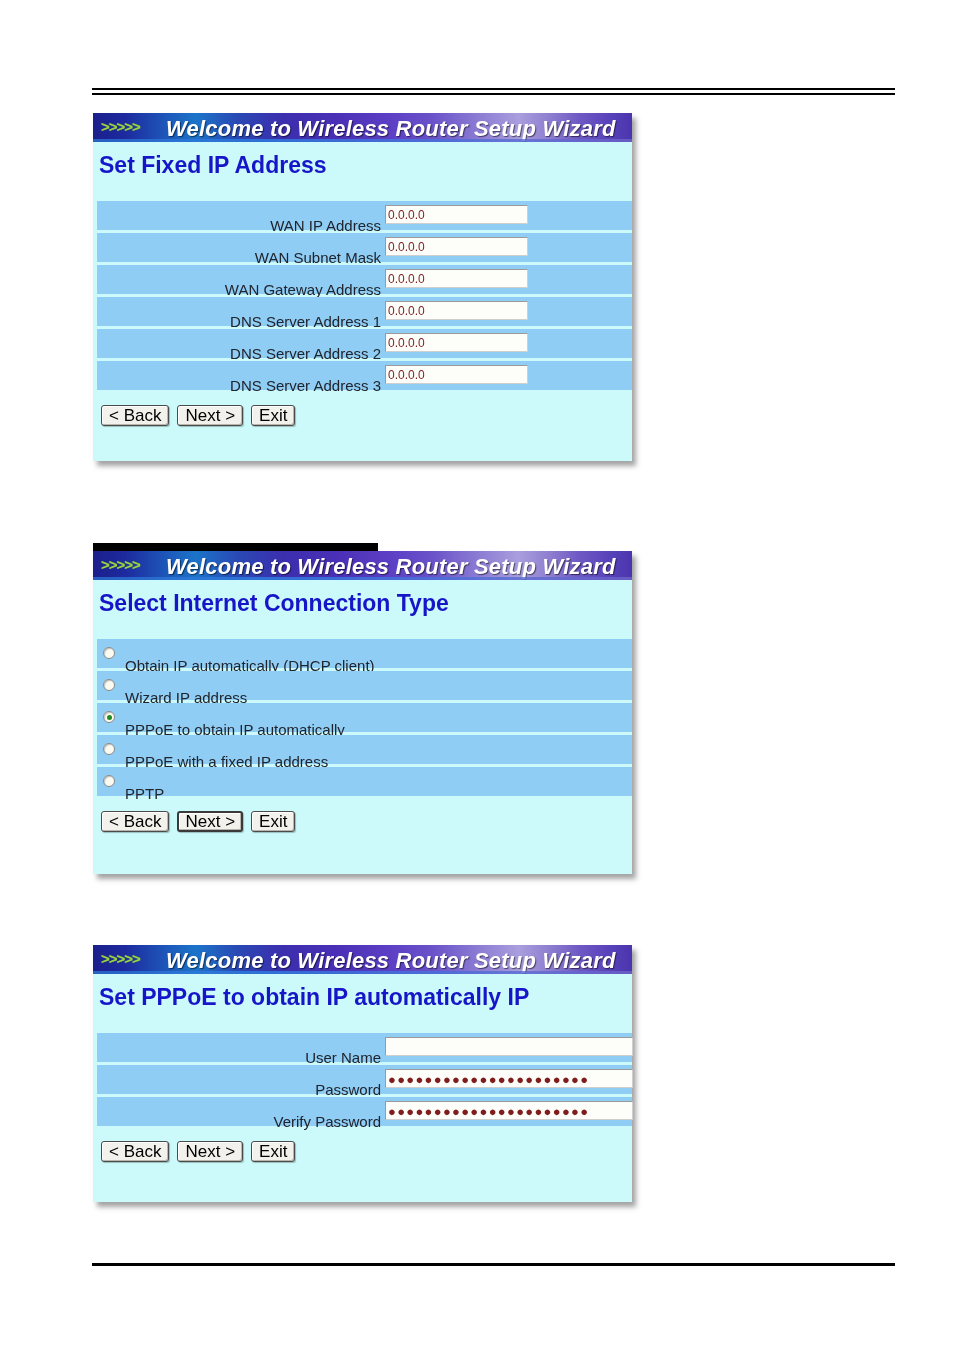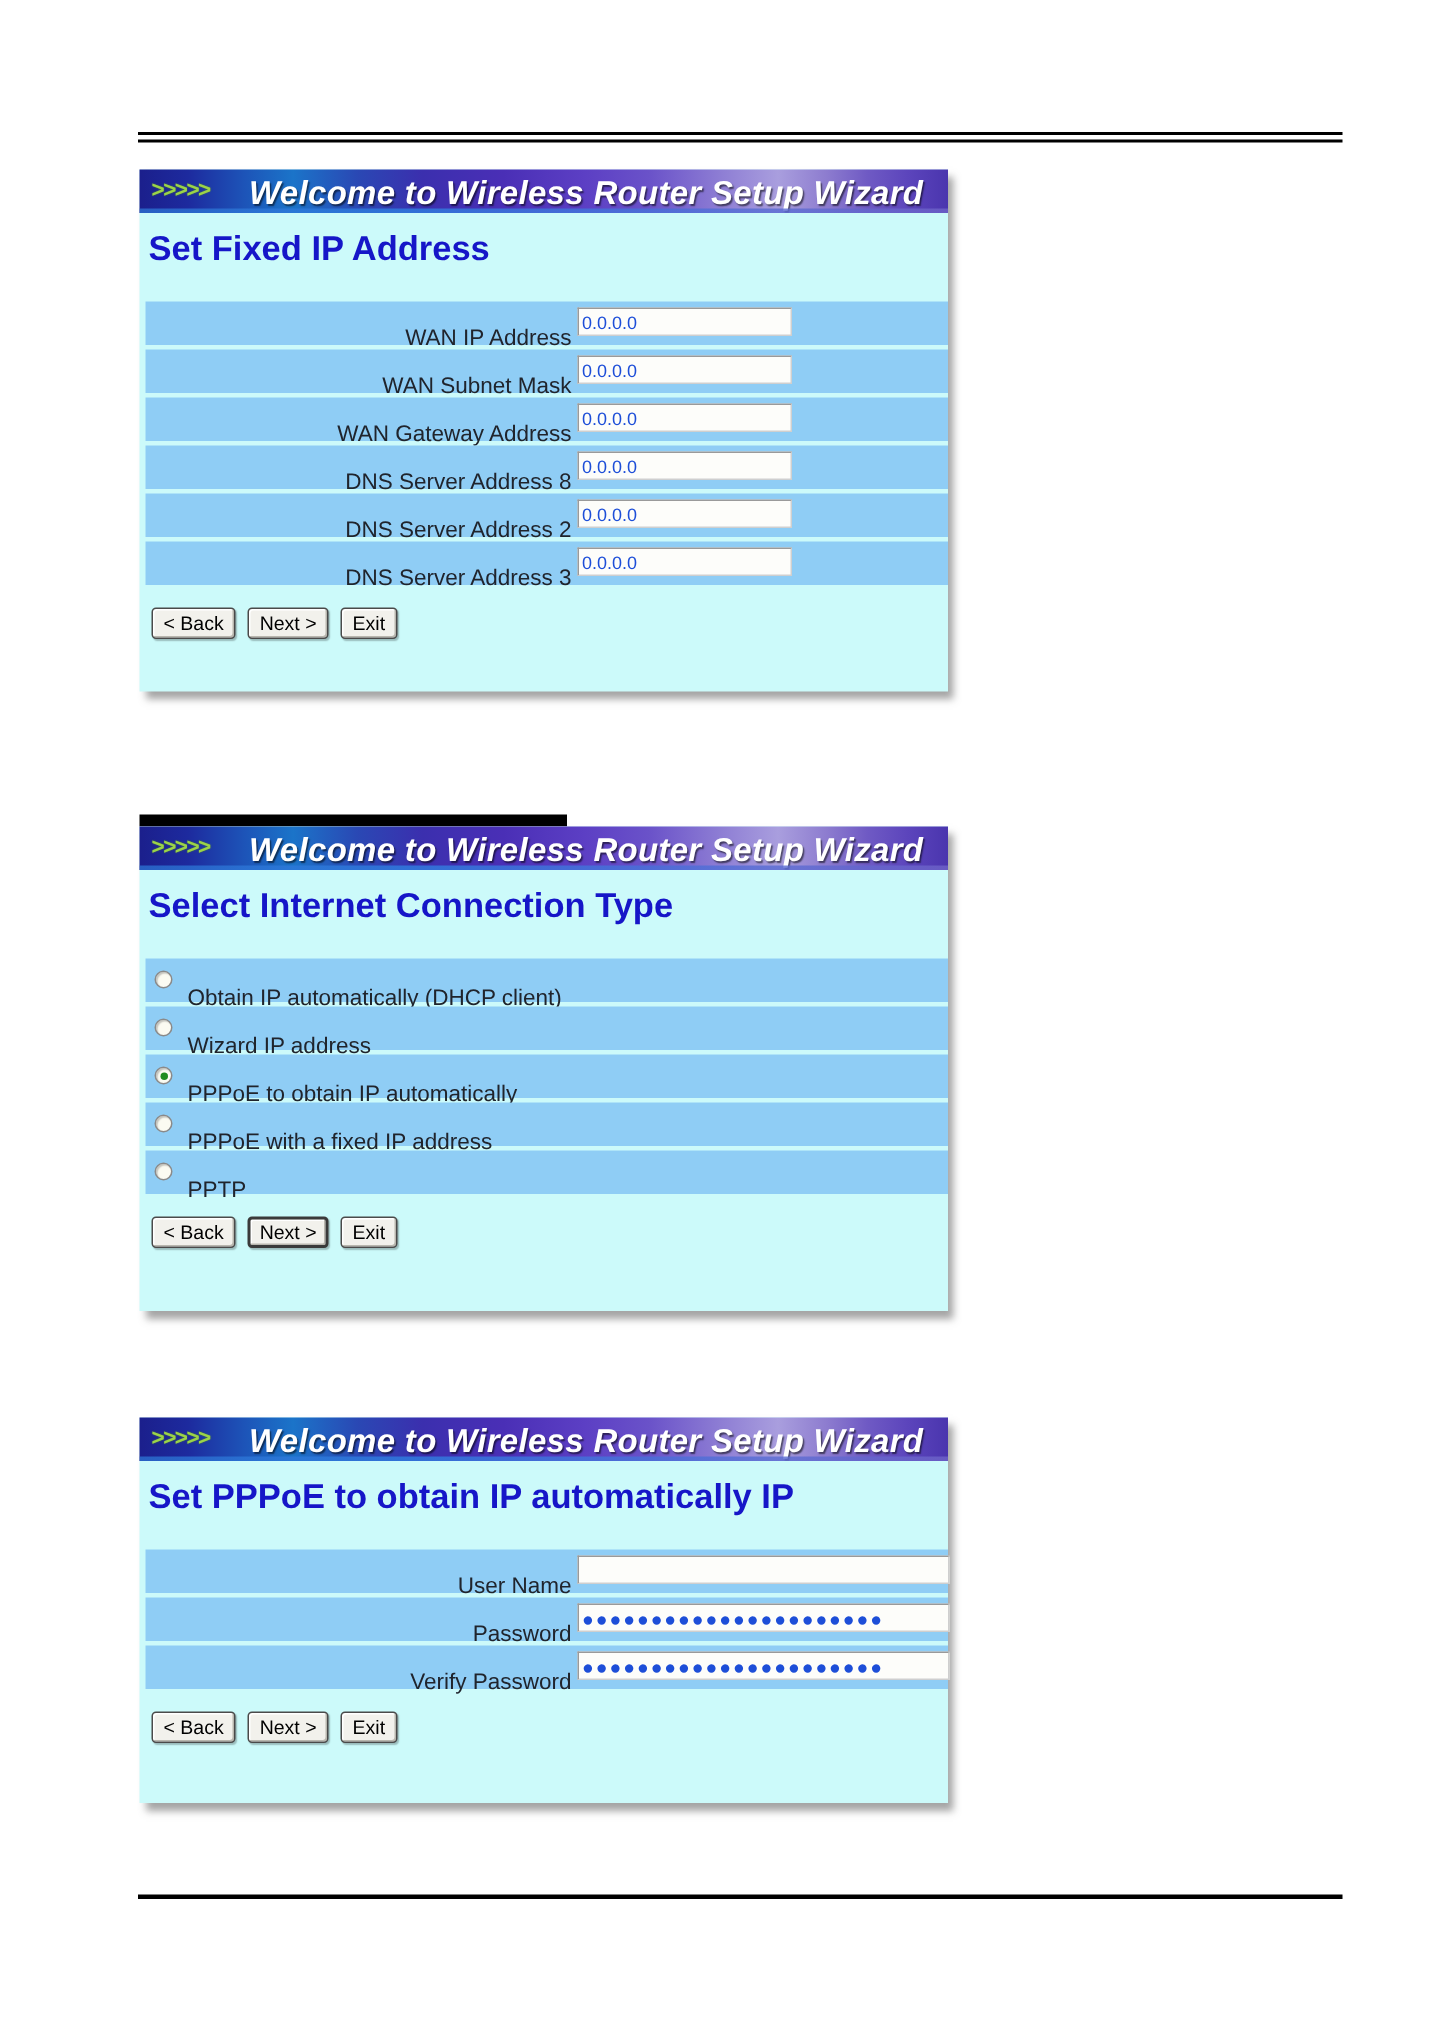--- a/index.html
+++ b/index.html
@@ -136,21 +136,21 @@
     left: 288px;
     top: 4px;
     width: 143px;
     height: 19px;
     background: #fdfdfa;
     border: 1px solid #9a9a9a;
     border-right-color: #cfcfcf;
     border-bottom-color: #cfcfcf;
     box-sizing: border-box;
     font-size: 12px;
-    color: #1d4ed8;
+    color: #7f1d1d;
     line-height: 18px;
     padding: 0 2px;
     overflow: hidden;
     white-space: nowrap;
   }
   .field.wide { width: 248px; }
   .field.dots {
     font-size: 13px;
     letter-spacing: 1.3px;
     line-height: 19px;
@@ -203,21 +203,21 @@
     display: flex;
     gap: 8px;
   }
   .btn {
     min-width: 30px;
     height: 21px;
     background: #f2f1ec;
     border: 1px solid #4a4a4a;
     border-radius: 3px;
     box-shadow: inset -1px -1px 0 #b8b6ae, inset 1px 1px 0 #ffffff, 1px 1px 1px rgba(0,0,0,.25);
-    font-size: 13px;
+    font-size: 17px;
     color: #000;
     line-height: 19px;
     padding: 0 7px;
     text-align: center;
     white-space: nowrap;
     box-sizing: border-box;
   }
   .btn.focused {
     border: 2px solid #3a3a3a;
     padding: 0 6px;
@@ -256,21 +256,21 @@
     </div>
     <div class="row">
       <div class="row-label">WAN Subnet Mask</div>
       <div class="field">0.0.0.0</div>
     </div>
     <div class="row">
       <div class="row-label">WAN Gateway Address</div>
       <div class="field">0.0.0.0</div>
     </div>
     <div class="row">
-      <div class="row-label">DNS Server Address 8</div>
+      <div class="row-label">DNS Server Address 1</div>
       <div class="field">0.0.0.0</div>
     </div>
     <div class="row">
       <div class="row-label">DNS Server Address 2</div>
       <div class="field">0.0.0.0</div>
     </div>
     <div class="row">
       <div class="row-label">DNS Server Address 3</div>
       <div class="field">0.0.0.0</div>
     </div>

